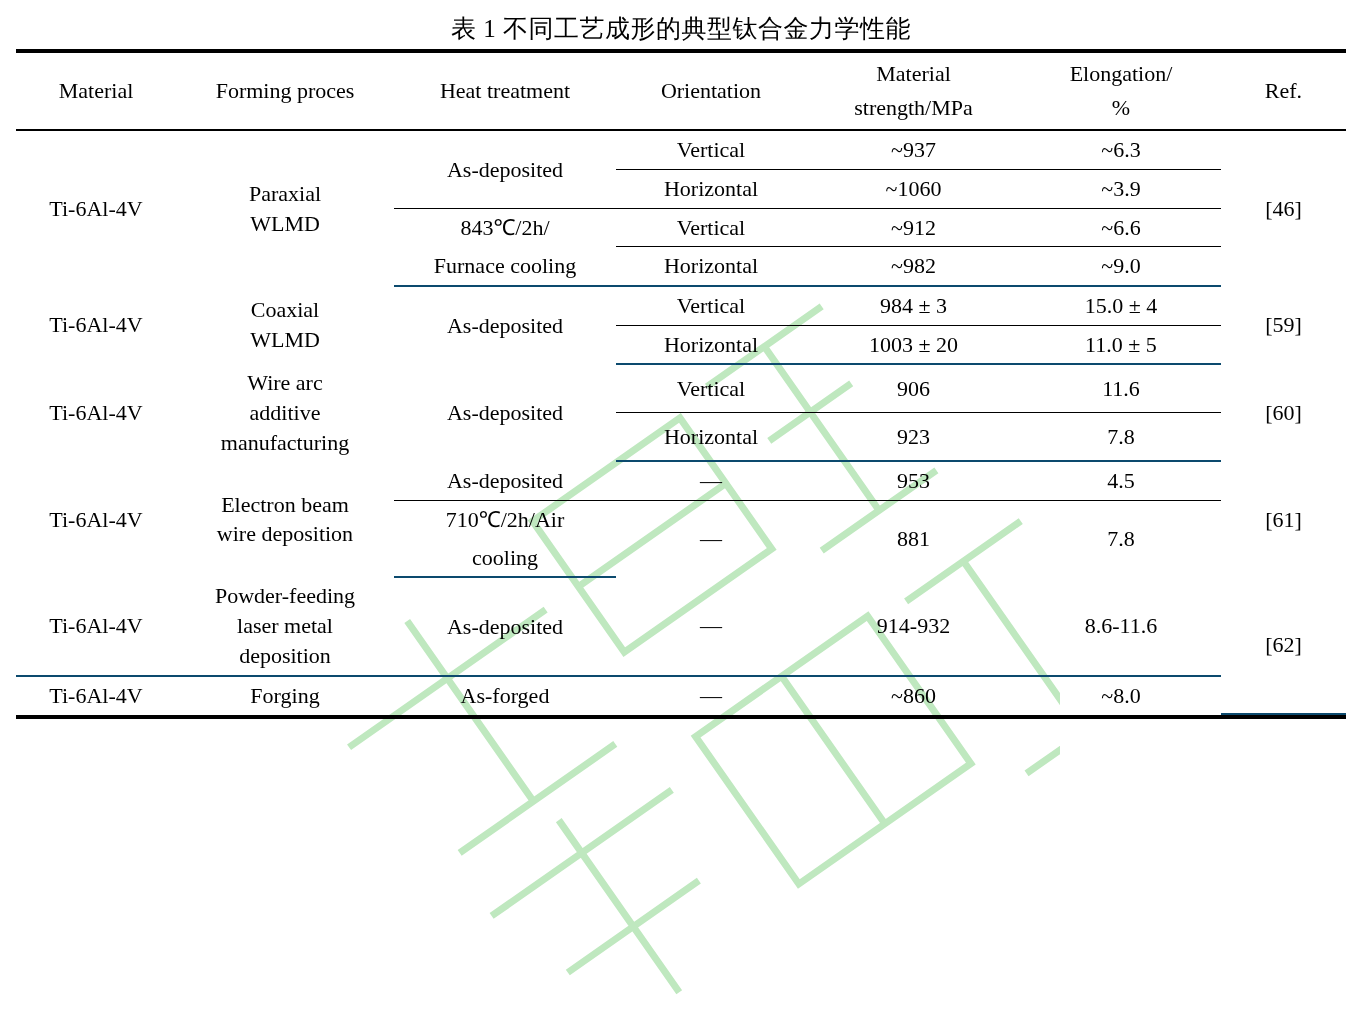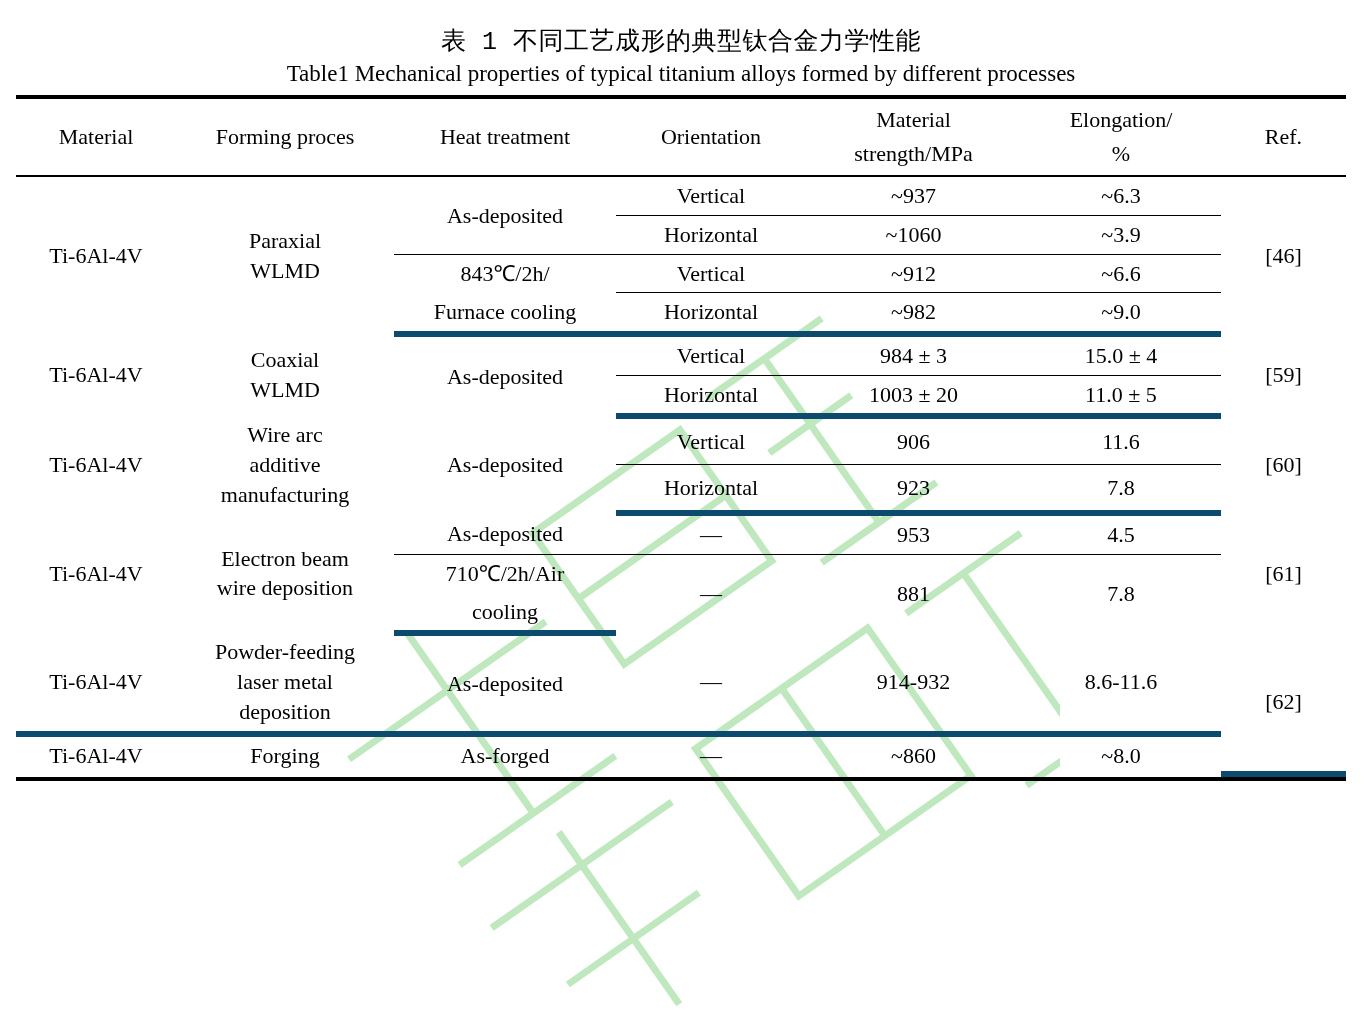--- a/index.html
+++ b/index.html
@@ -42,23 +42,23 @@
     position: relative;
     z-index: 2;
     padding: 0 16px;
     box-sizing: border-box;
   }
 
   .title-cn {
     text-align: center;
     font-size: 25px;
     letter-spacing: 0.5px;
-    margin-top: 24px;
+    margin-top: 12px;
     margin-bottom: 4px;
-    font-family: Liberation Mono, monospace;
+    font-family: Liberation Serif, serif;
   }
   .title-en {
     text-align: center;
     font-size: 23px;
     margin-bottom: 8px;
     font-family: "Liberation Serif", serif;
   }
 
   table.tbl {
     border-collapse: collapse;
@@ -100,21 +100,21 @@
   .cell-center { text-align: center; }
   .cell-left   { text-align: center; padding-left: 14px; }
   .b-bottom-thin { border-bottom: 1px solid #000; }
 
   .ref-cell {
     text-align: center;
     font-size: 17px;
     vertical-align: middle;
   }
 
-  .grp-sep td { border-bottom: 6px solid #0c4a6e; }
+  .grp-sep td { border-bottom: 2px solid #0c4a6e; }
 
   .bottom-rule {
     border-top: 4px solid #000;
     width: 1330px;
     margin: 0 auto;
   }
 
   .multi {
     line-height: 1.55;
     margin-left: 25px;
@@ -136,21 +136,20 @@
         <path d="M560 160 L700 160 M630 160 L630 360 M560 360 L700 360 M580 240 L680 240"></path>
         <path d="M80 470 L300 470 M190 430 L190 640 M110 560 L270 560"></path>
         <path d="M350 440 L560 440 L560 620 L350 620 Z M455 440 L455 620"></path>
         <path d="M600 450 L740 450 M670 450 L670 660 M600 660 L740 660"></path>
       </g>
     </svg>
   </div>
 
   <div class="content">
     <div class="title-cn">表 1 不同工艺成形的典型钛合金力学性能</div>
-    <div class="title-en">Table1 Mechanical properties of typical titanium alloys formed by different processes</div>
 
     <table class="tbl thead-top">
       <colgroup>
         <col class="c-material">
         <col class="c-process">
         <col class="c-heat">
         <col class="c-orient">
         <col class="c-tensile">
         <col class="c-elong">
         <col class="c-ref">

